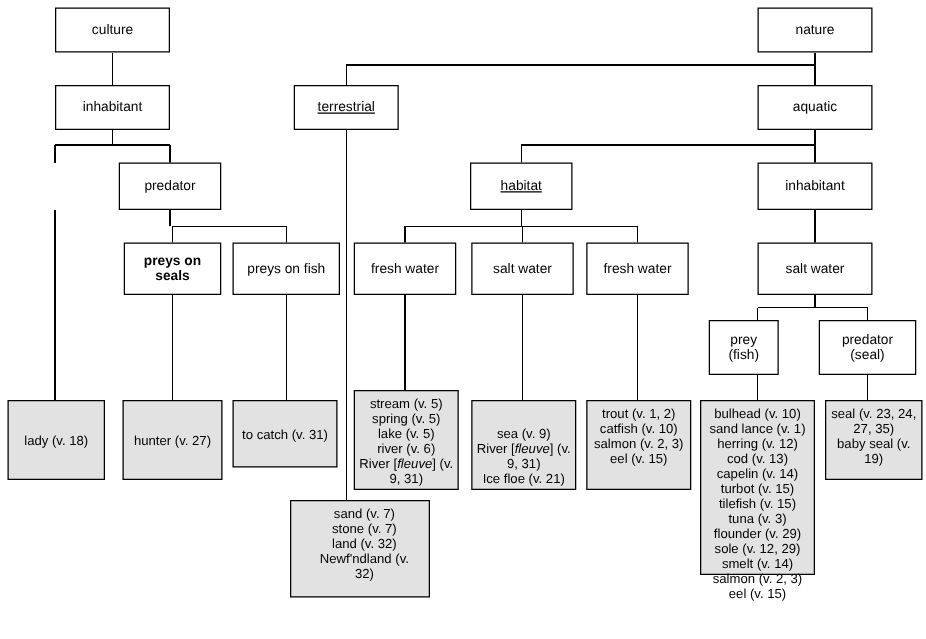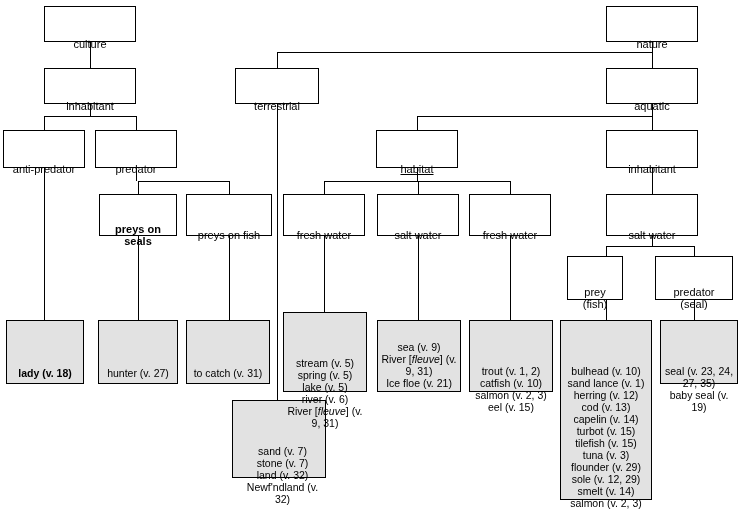--- a/index.html
+++ b/index.html
@@ -41,21 +41,20 @@
   }
   .node.leaf {
     background: #e2e2e2;
     align-items: flex-start;
     padding-top: 4px;
   }
   .node .txt {
     display: block;
     width: 100%;
     white-space: pre-line;
-    margin-top: 40px;
   }
   .node.leaf .txt {
     font-size: 10.5px;
     line-height: 12px;
   }
   .node.small .txt {
     font-size: 10.5px;
     line-height: 12px;
   }
   em {
@@ -118,28 +117,25 @@
 
   <div class="node" style="left:44px;top:6px;width:92px;height:36px;">
     <span class="txt">culture</span>
   </div>
   <div class="node" style="left:606px;top:6px;width:92px;height:36px;">
     <span class="txt">nature</span>
   </div>
   <div class="node" style="left:44px;top:68px;width:92px;height:36px;">
     <span class="txt">inhabitant</span>
   </div>
-  <div class="node" style="left:235px;top:68px;width:84px;height:36px;">
+  <div class="node" style="left:235px;top:68px;width:84px;height:36px;text-decoration:underline;">
     <span class="txt">terrestrial</span>
   </div>
   <div class="node" style="left:606px;top:68px;width:92px;height:36px;">
     <span class="txt">aquatic</span>
-  </div>
-  <div class="node" style="left:3px;top:130px;width:82px;height:38px;">
-    <span class="txt">anti-predator</span>
   </div>
   <div class="node" style="left:95px;top:130px;width:82px;height:38px;">
     <span class="txt">predator</span>
   </div>
   <div class="node" style="left:376px;top:130px;width:82px;height:38px;text-decoration:underline;">
     <span class="txt">habitat</span>
   </div>
   <div class="node" style="left:606px;top:130px;width:92px;height:38px;">
     <span class="txt">inhabitant</span>
   </div>
@@ -164,30 +160,30 @@
   </div>
   <div class="node" style="left:567px;top:256px;width:56px;height:44px;justify-content:center;">
     <span class="txt">prey
 (fish)</span>
   </div>
   <div class="node" style="left:655px;top:256px;width:78px;height:44px;">
     <span class="txt">predator
 (seal)</span>
   </div>
 
-  <div class="node leaf small" style="left:6px;top:320px;width:78px;height:64px;align-items:center;font-weight:bold;">
+  <div class="node leaf small" style="left:6px;top:320px;width:78px;height:64px;align-items:center;">
     <span class="txt">lady (v. 18)</span>
   </div>
   <div class="node leaf small" style="left:98px;top:320px;width:80px;height:64px;align-items:center;">
     <span class="txt">hunter (v. 27)</span>
   </div>
-  <div class="node leaf small" style="left:186px;top:320px;width:84px;height:64px;align-items:center;">
+  <div class="node leaf small" style="left:186px;top:320px;width:84px;height:54px;align-items:center;">
     <span class="txt">to catch (v. 31)</span>
   </div>
-  <div class="node leaf small" style="left:232px;top:400px;width:94px;height:78px;padding-left:10px;">
+  <div class="node leaf small" style="left:232px;top:400px;width:112px;height:78px;padding-left:10px;">
     <span class="txt">sand (v. 7)
 stone (v. 7)
 land (v. 32)
 Newf'ndland (v.
 32)</span>
   </div>
   <div class="node leaf small" style="left:283px;top:312px;width:84px;height:80px;">
     <span class="txt">stream (v. 5)
 spring (v. 5)
 lake (v. 5)
@@ -200,21 +196,21 @@
 River [<em>fleuve</em>] (v.
 9, 31)
 Ice floe (v. 21)</span>
   </div>
   <div class="node leaf small" style="left:469px;top:320px;width:84px;height:72px;">
     <span class="txt">trout (v. 1, 2)
 catfish (v. 10)
 salmon (v. 2, 3)
 eel (v. 15)</span>
   </div>
-  <div class="node leaf small" style="left:560px;top:320px;width:92px;height:180px;">
+  <div class="node leaf small" style="left:560px;top:320px;width:92px;height:140px;">
     <span class="txt">bulhead (v. 10)
 sand lance (v. 1)
 herring (v. 12)
 cod (v. 13)
 capelin (v. 14)
 turbot (v. 15)
 tilefish (v. 15)
 tuna (v. 3)
 flounder (v. 29)
 sole (v. 12, 29)

